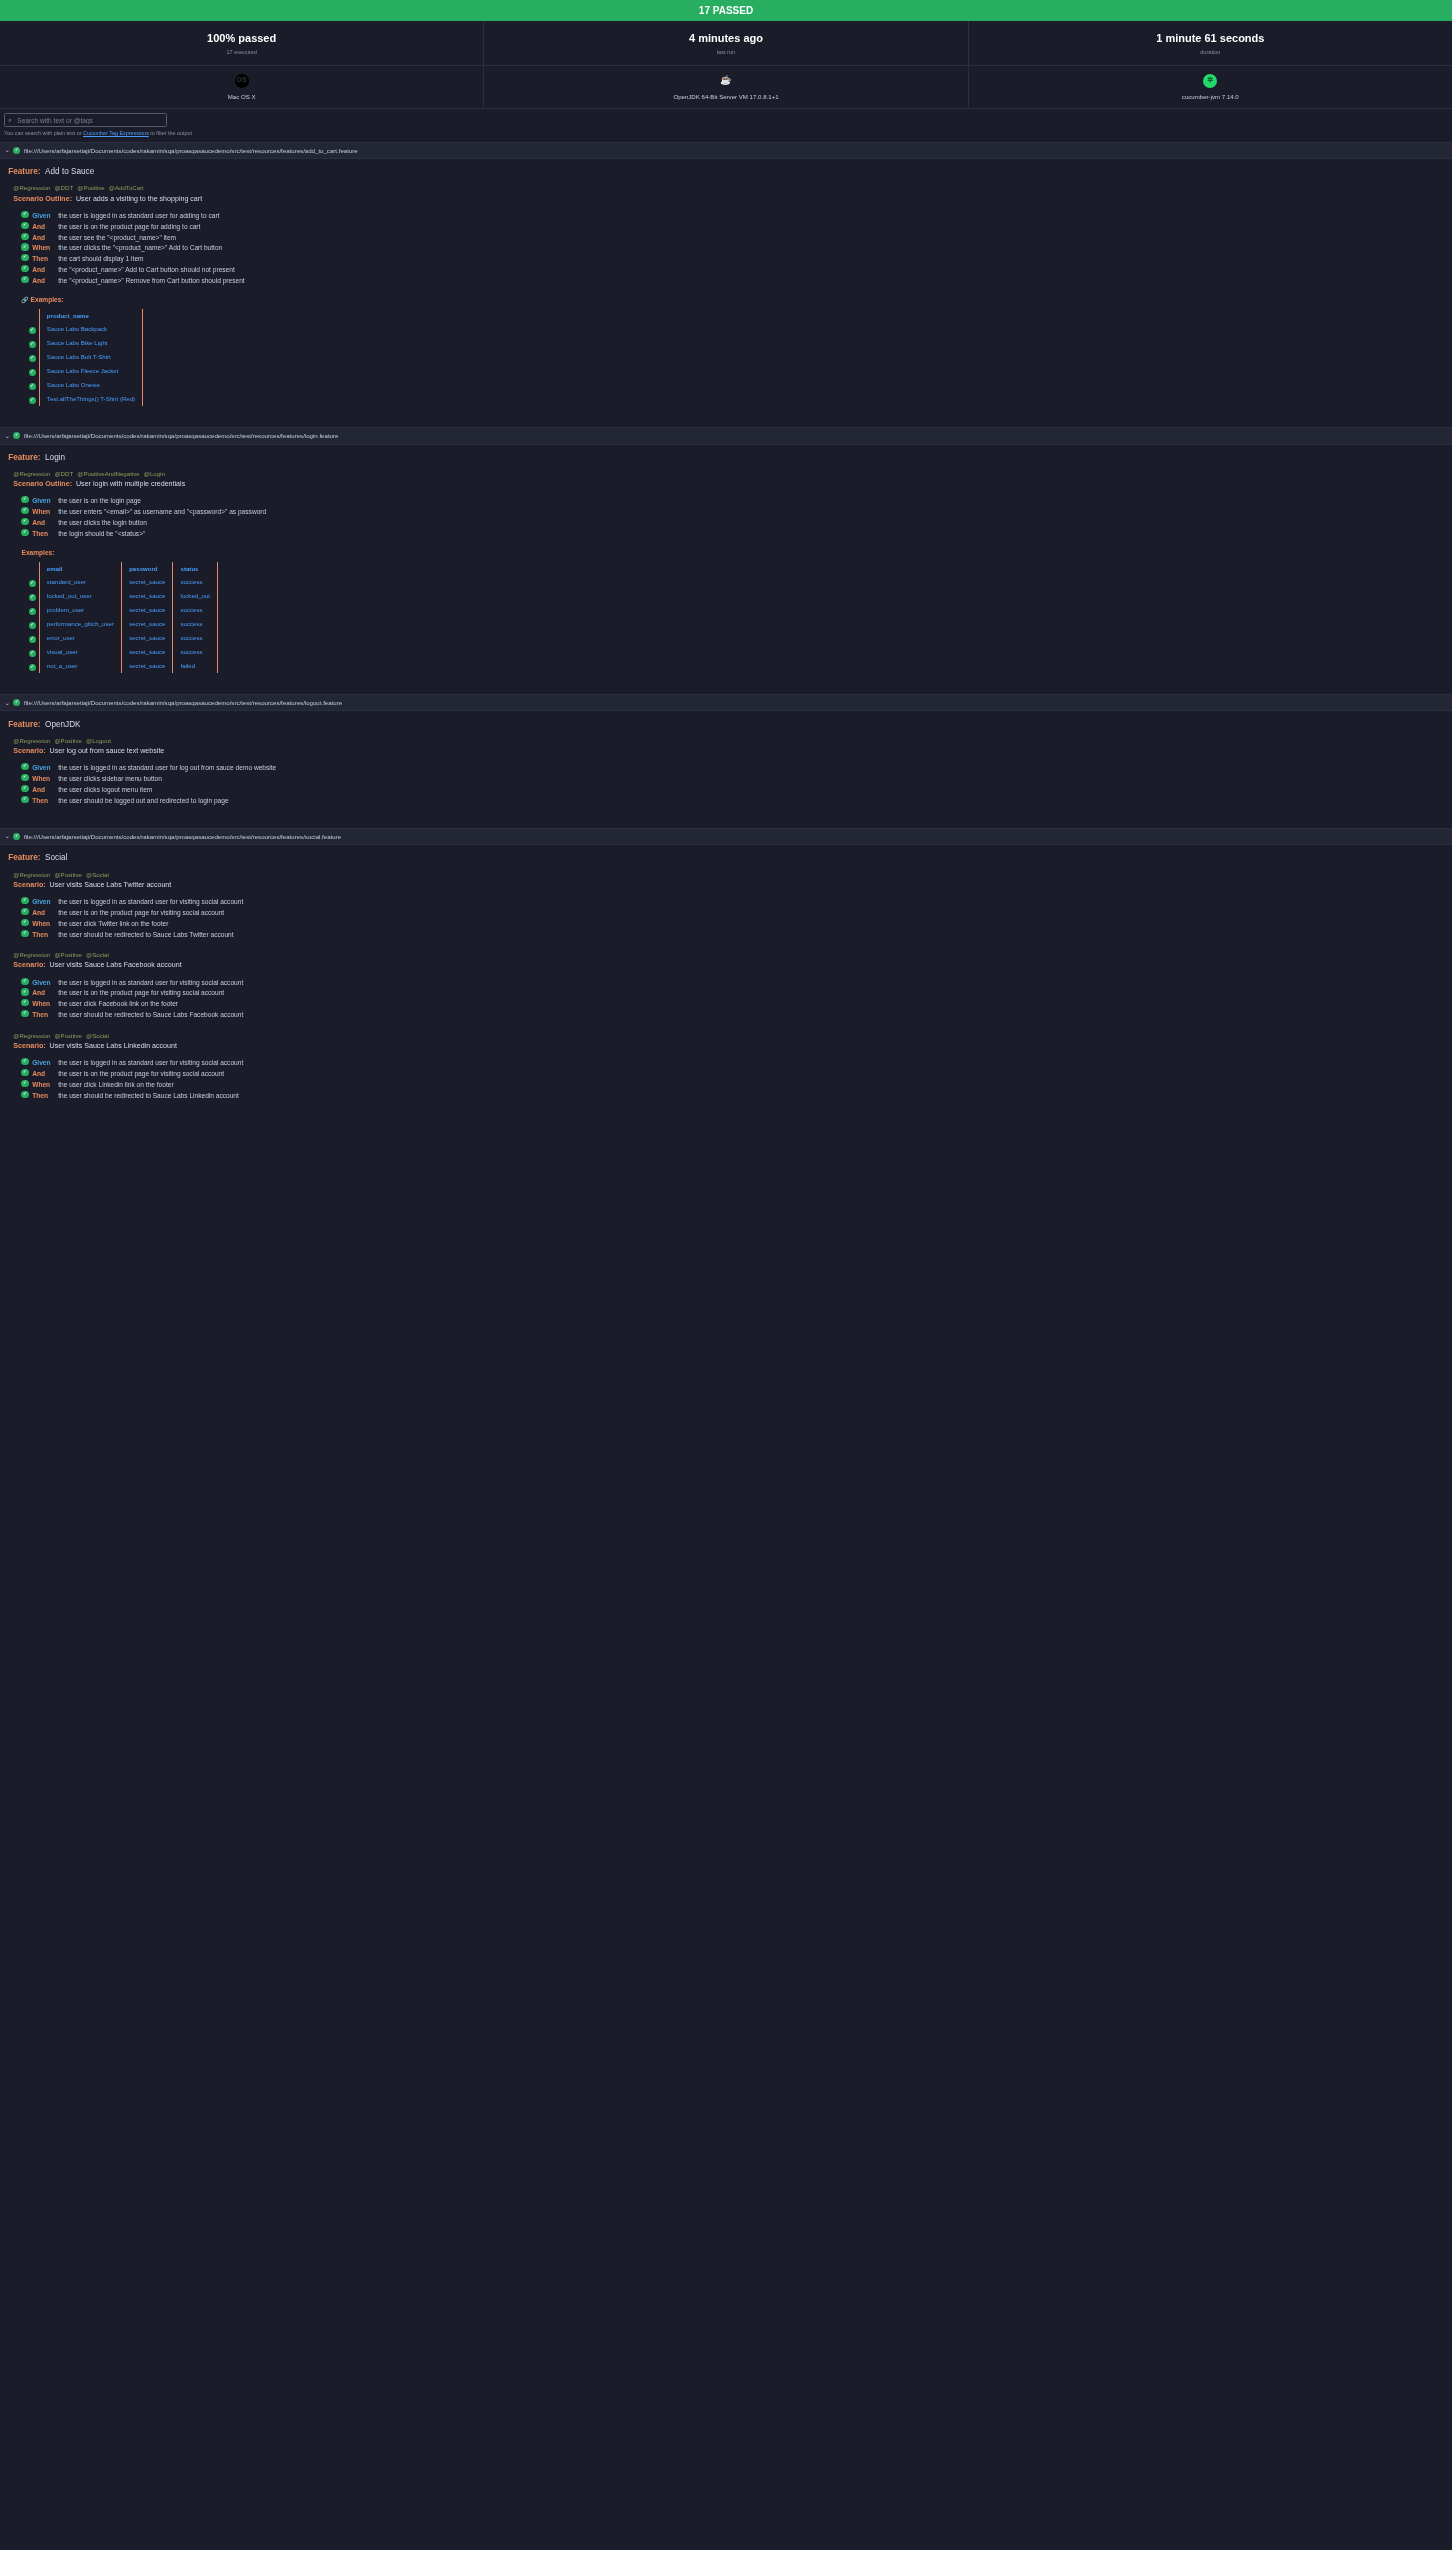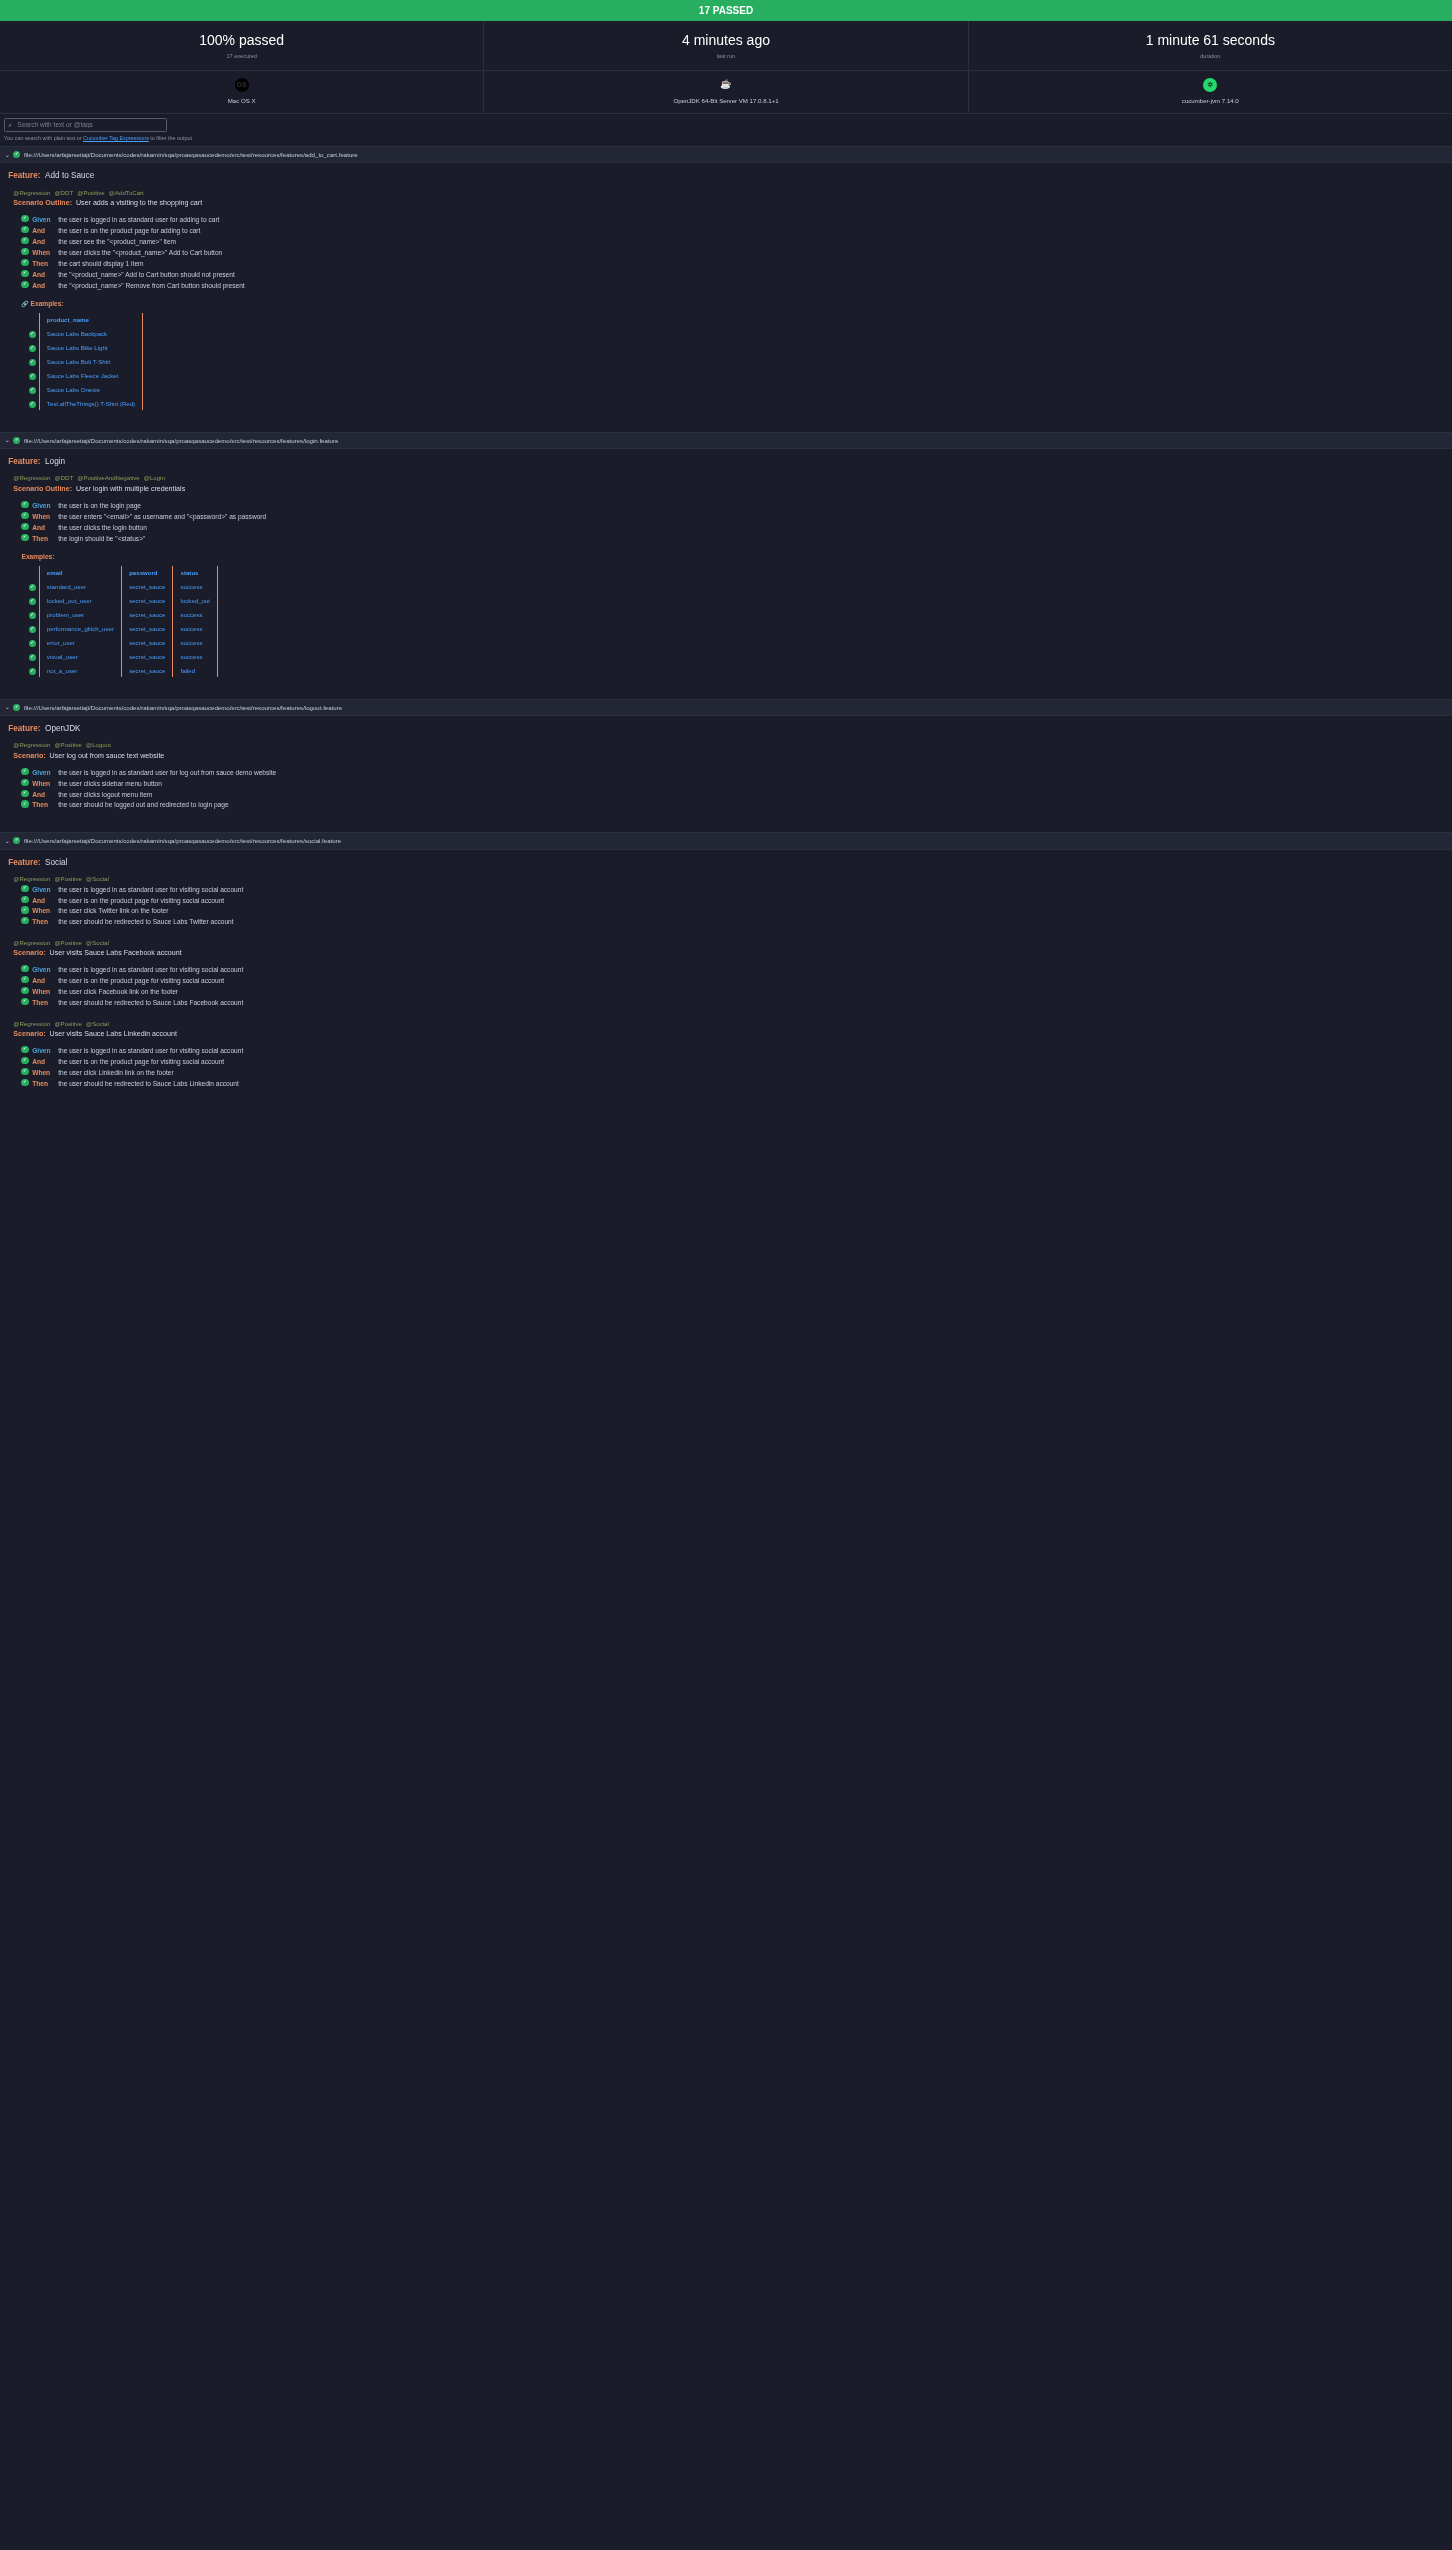--- a/index.html
+++ b/index.html
@@ -1,21 +1,21 @@
 <!DOCTYPE html>
 <html style="font-size:8.2px"><head>
 <meta charset="utf-8">
 <style>
 *{box-sizing:border-box;margin:0;padding:0}
 body{background:#1a1d29;color:#c8ccdb;font-family:-apple-system,BlinkMacSystemFont,"Segoe UI",Helvetica,Arial,sans-serif;font-size:6.6px;line-height:1.5}
 .banner{background:#27ae60;color:#fff;text-align:center;padding:3.1px;font-weight:700;font-size:10px}
 .stats{display:flex;border-bottom:0.5px solid #2a2e3f}
 .stat{flex:1;text-align:center;padding:9.2px 0;border-right:0.5px solid #2a2e3f}
 .stat:last-child{border-right:none}
-.stat-main{color:#fff;font-weight:400;font-size:14px}
+.stat-main{color:#fff;font-weight:700;font-size:11px}
 .stat-sub{color:#8a8fa3;font-size:5.6px;margin-top:1px}
 .env{display:flex;border-bottom:0.5px solid #2a2e3f}
 .env-item{flex:1;text-align:center;padding:7.1px 0;border-right:0.5px solid #2a2e3f}
 .env-item:last-child{border-right:none}
 .env-icon{width:14.3px;height:14.3px;margin:0 auto 4px;border-radius:50%;display:flex;align-items:center;justify-content:center;font-size:7.1px;font-weight:700}
 .icon-os{background:#000;color:#333}
 .icon-java{background:transparent;color:#e76f00;font-size:9.2px}
 .icon-cuc{background:#23d96c;color:#0a4d22}
 .env-label{color:#c8ccdb;font-size:6.1px}
 .searchbar{padding:4.1px}
@@ -309,20 +309,21 @@
     </div>
     <div class="feat-hdr">
       <span class="chev">⌄</span>
       <span class="pass-icon">✓</span>
       <span class="feat-path">file:///Users/arfajarsetiaji/Documents/codes/rakamin/sqa/proasqasaucedemo/src/test/resources/features/social.feature</span>
     </div>
     <div class="feat-body">
       <div class="feat-title">Feature:&nbsp;&nbsp;<span class="feat-name">Social</span></div>
       <div class="scn-block">
         <div class="tags"><span>@Regression</span><span>@Positive</span><span>@Social</span></div>
+      <div class="scn-title">Scenario:&nbsp;&nbsp;<span class="scn-name">User visits Sauce Labs Twitter account</span></div>
         <div class="steps">
           <div class="step">
             <span class="pass-icon">✓</span>
             <span class="kw kw-given">Given</span>
             <span class="step-txt">the user is logged in as standard user for visiting social account</span>
           </div>
           <div class="step">
             <span class="pass-icon">✓</span>
             <span class="kw kw-and">And</span>
             <span class="step-txt">the user is on the product page for visiting social account</span>

